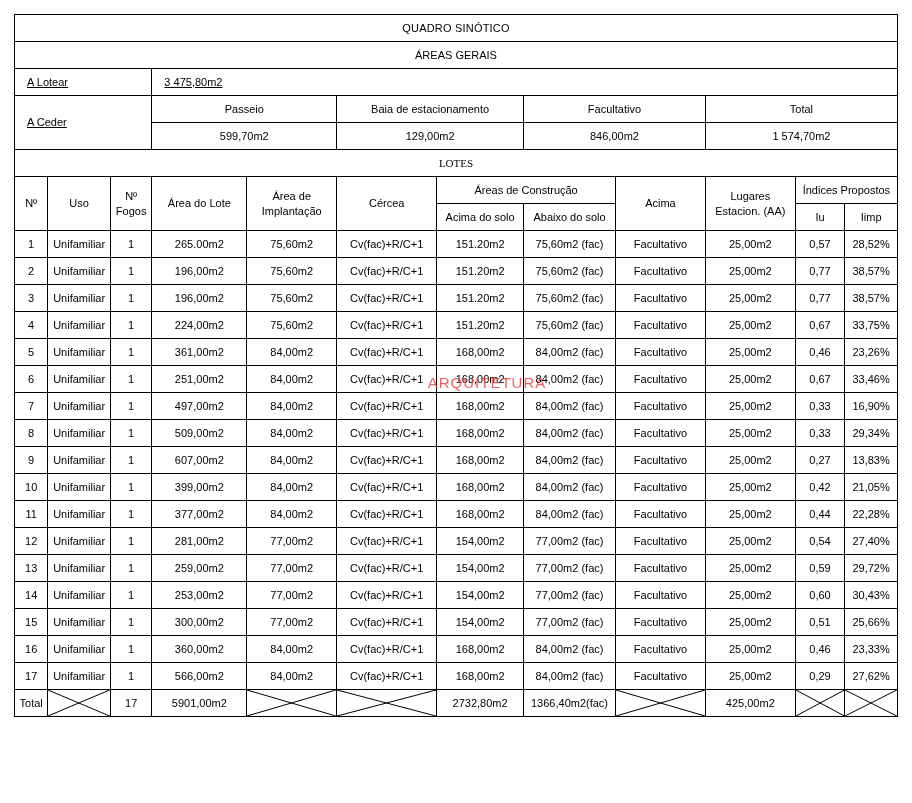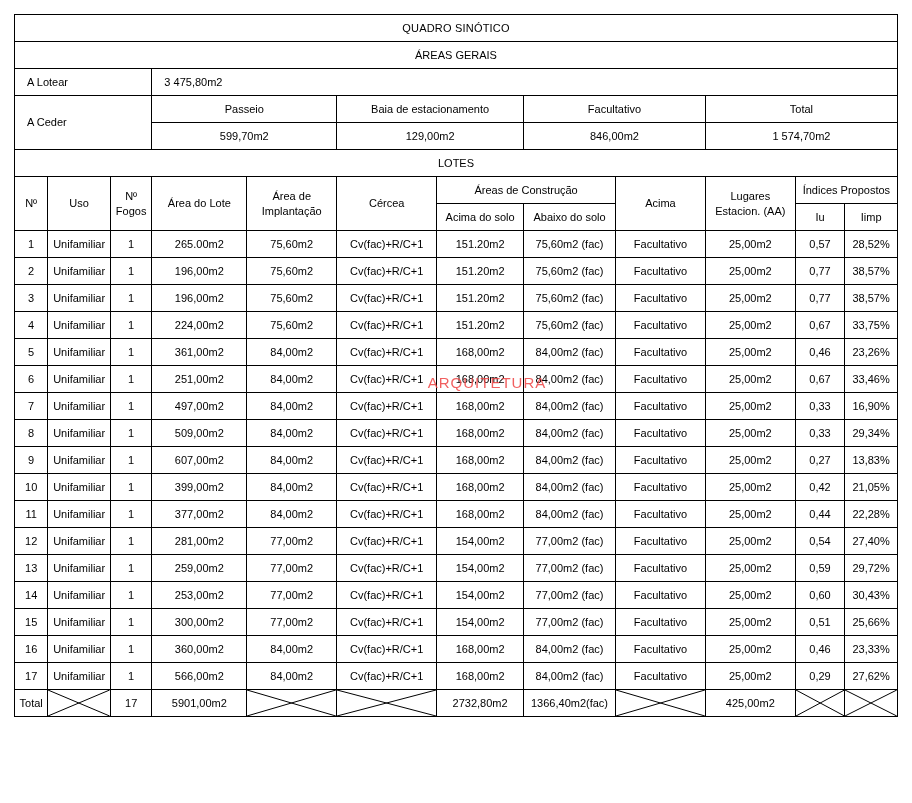--- a/index.html
+++ b/index.html
@@ -42,24 +42,26 @@
     font-size: 12px;
     letter-spacing: 0.2px;
   }
   .sub-row td {
     height: 28px;
     font-size: 12px;
   }
   .left-pad {
     text-align: left !important;
     padding-left: 12px !important;
+    text-decoration: underline;
   }
   .lotes-row td {
     height: 28px;
     font-size: 12px;
+    font-family: Liberation Serif, serif;
   }
   .hdr td {
     font-size: 11px;
     height: 20px;
   }
   .data-row td {
     height: 31px;
     font-size: 11px;
   }
   .total-row td {

